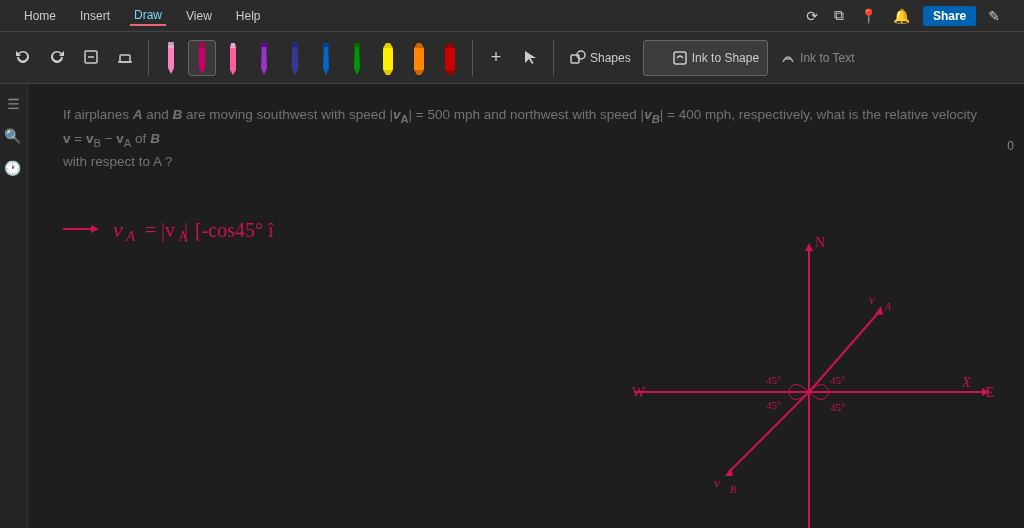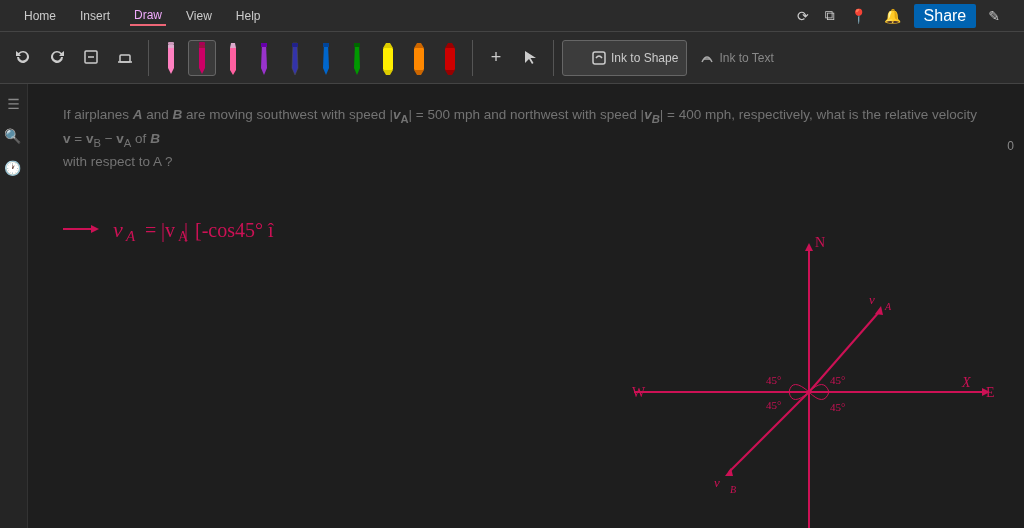--- a/index.html
+++ b/index.html
@@ -15,31 +15,32 @@
       padding: 0 20px;
       border-bottom: 1px solid #444;
     }
     #titlebar-left { display: flex; align-items: center; gap: 16px; }
     .nav-item {
       color: #ccc;
       font-size: 12px;
       cursor: pointer;
       padding: 2px 4px;
     }
-    .nav-item.active { color: #f0abfc; border-bottom: 2px solid #e67; }
+    .nav-item.active { color: #7dd3fc; border-bottom: 2px solid #e67; }
     #titlebar-right { display: flex; align-items: center; gap: 8px; }
     .title-icon { color: #ccc; font-size: 14px; cursor: pointer; padding: 2px 4px; }
     .share-btn {
       background: #0063b1;
       color: #fff;
       border: none;
       padding: 3px 10px;
-      font-size: 16px;
+      font-size: 12px;
       cursor: pointer;
       border-radius: 2px;
+      font-weight: bold;
     }
 
     
     #ribbon {
       height: 52px;
       background: #2b2b2b;
       display: flex;
       align-items: center;
       padding: 0 8px;
       gap: 4px;
@@ -291,20 +292,27 @@
   <div class="ribbon-btn" style="font-size:18px; color:#ccc;">+</div>
 
   <div class="ribbon-btn">
     <svg width="14" height="16" viewBox="0 0 14 16" fill="#ccc">
         <polygon points="2,2 2,14 6,10 9,15 10.5,14 7.5,9 13,9"></polygon>
       </svg>
   </div>
 
   <div class="ribbon-separator"></div>
 
+  <div class="action-btn">
+    <svg width="16" height="16" viewBox="0 0 16 16" fill="none" stroke="#ccc" stroke-width="1.5">
+        <rect x="1" y="5" width="8" height="8" rx="1"></rect>
+        <circle cx="11" cy="5" r="4"></circle>
+      </svg>
+    <span>Shapes</span>
+  </div>
 
   <div class="action-btn active-tool">
     <svg width="16" height="16" viewBox="0 0 16 16" fill="none" stroke="#ccc" stroke-width="1.5">
         <rect x="2" y="2" width="12" height="12" rx="2"></rect>
         <path d="M5 8 Q8 4 11 8" stroke="#ccc" fill="none"></path>
       </svg>
     <span>Ink to Shape</span>
   </div>
 
   <div class="action-btn">

